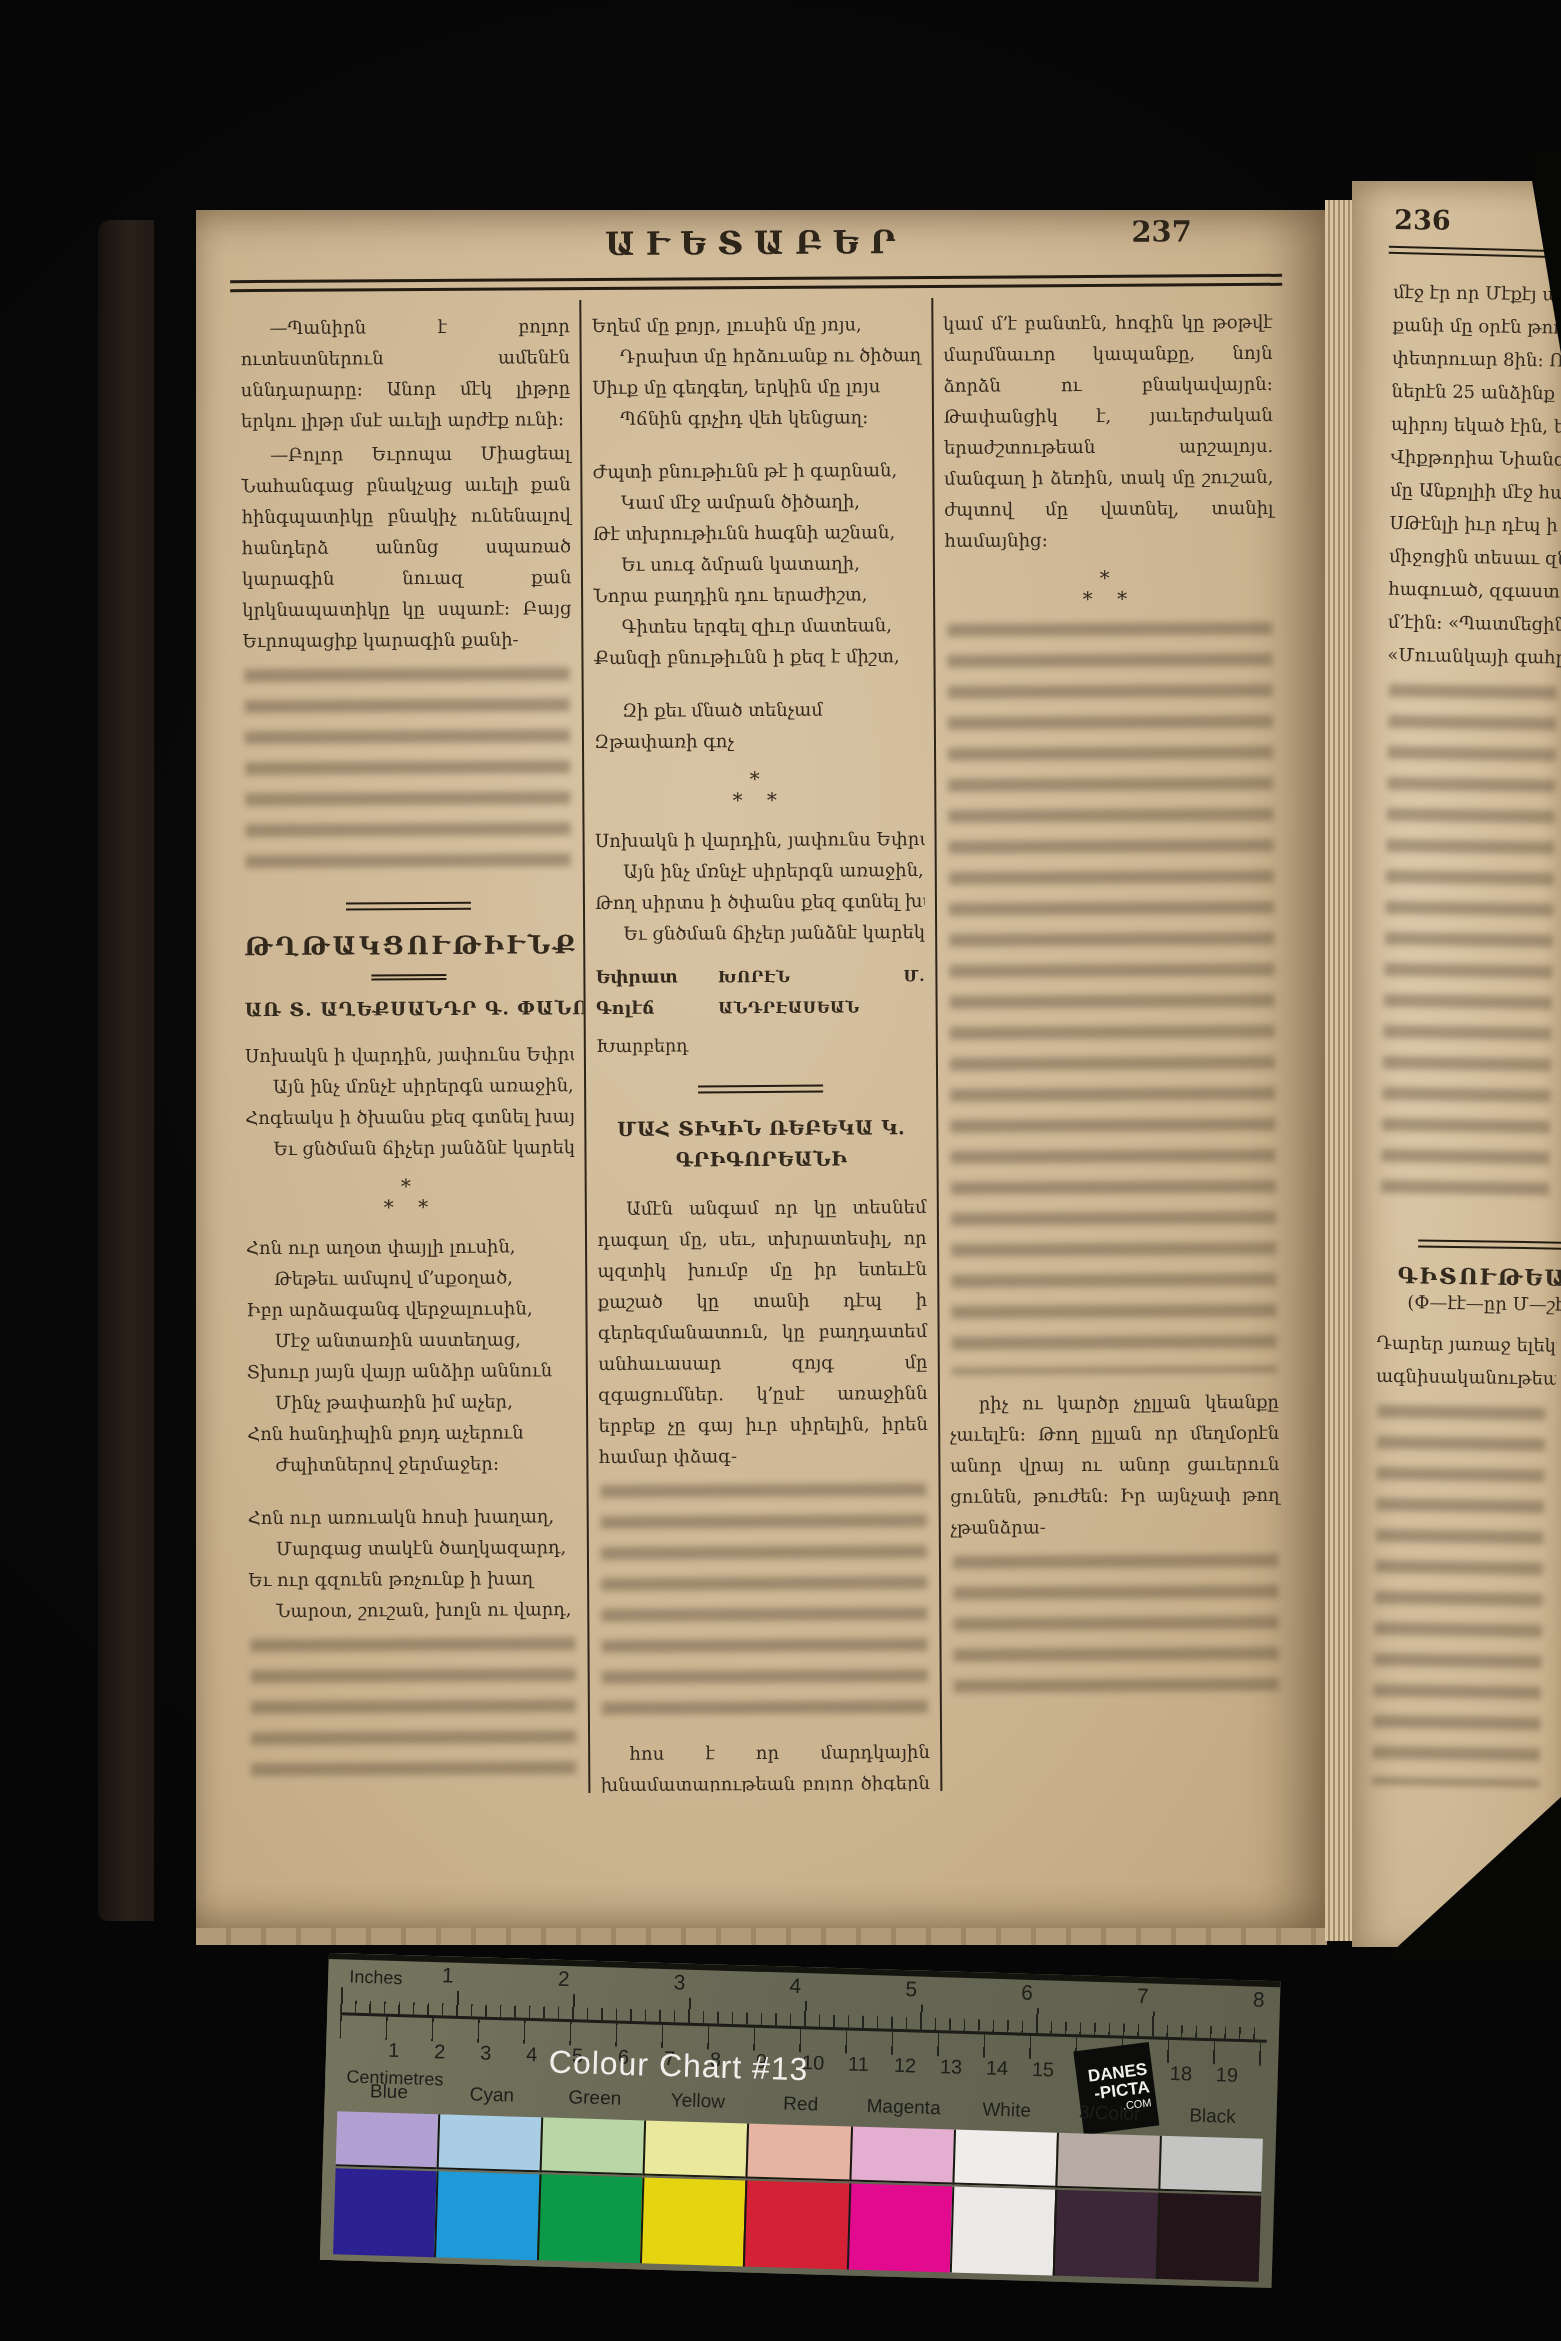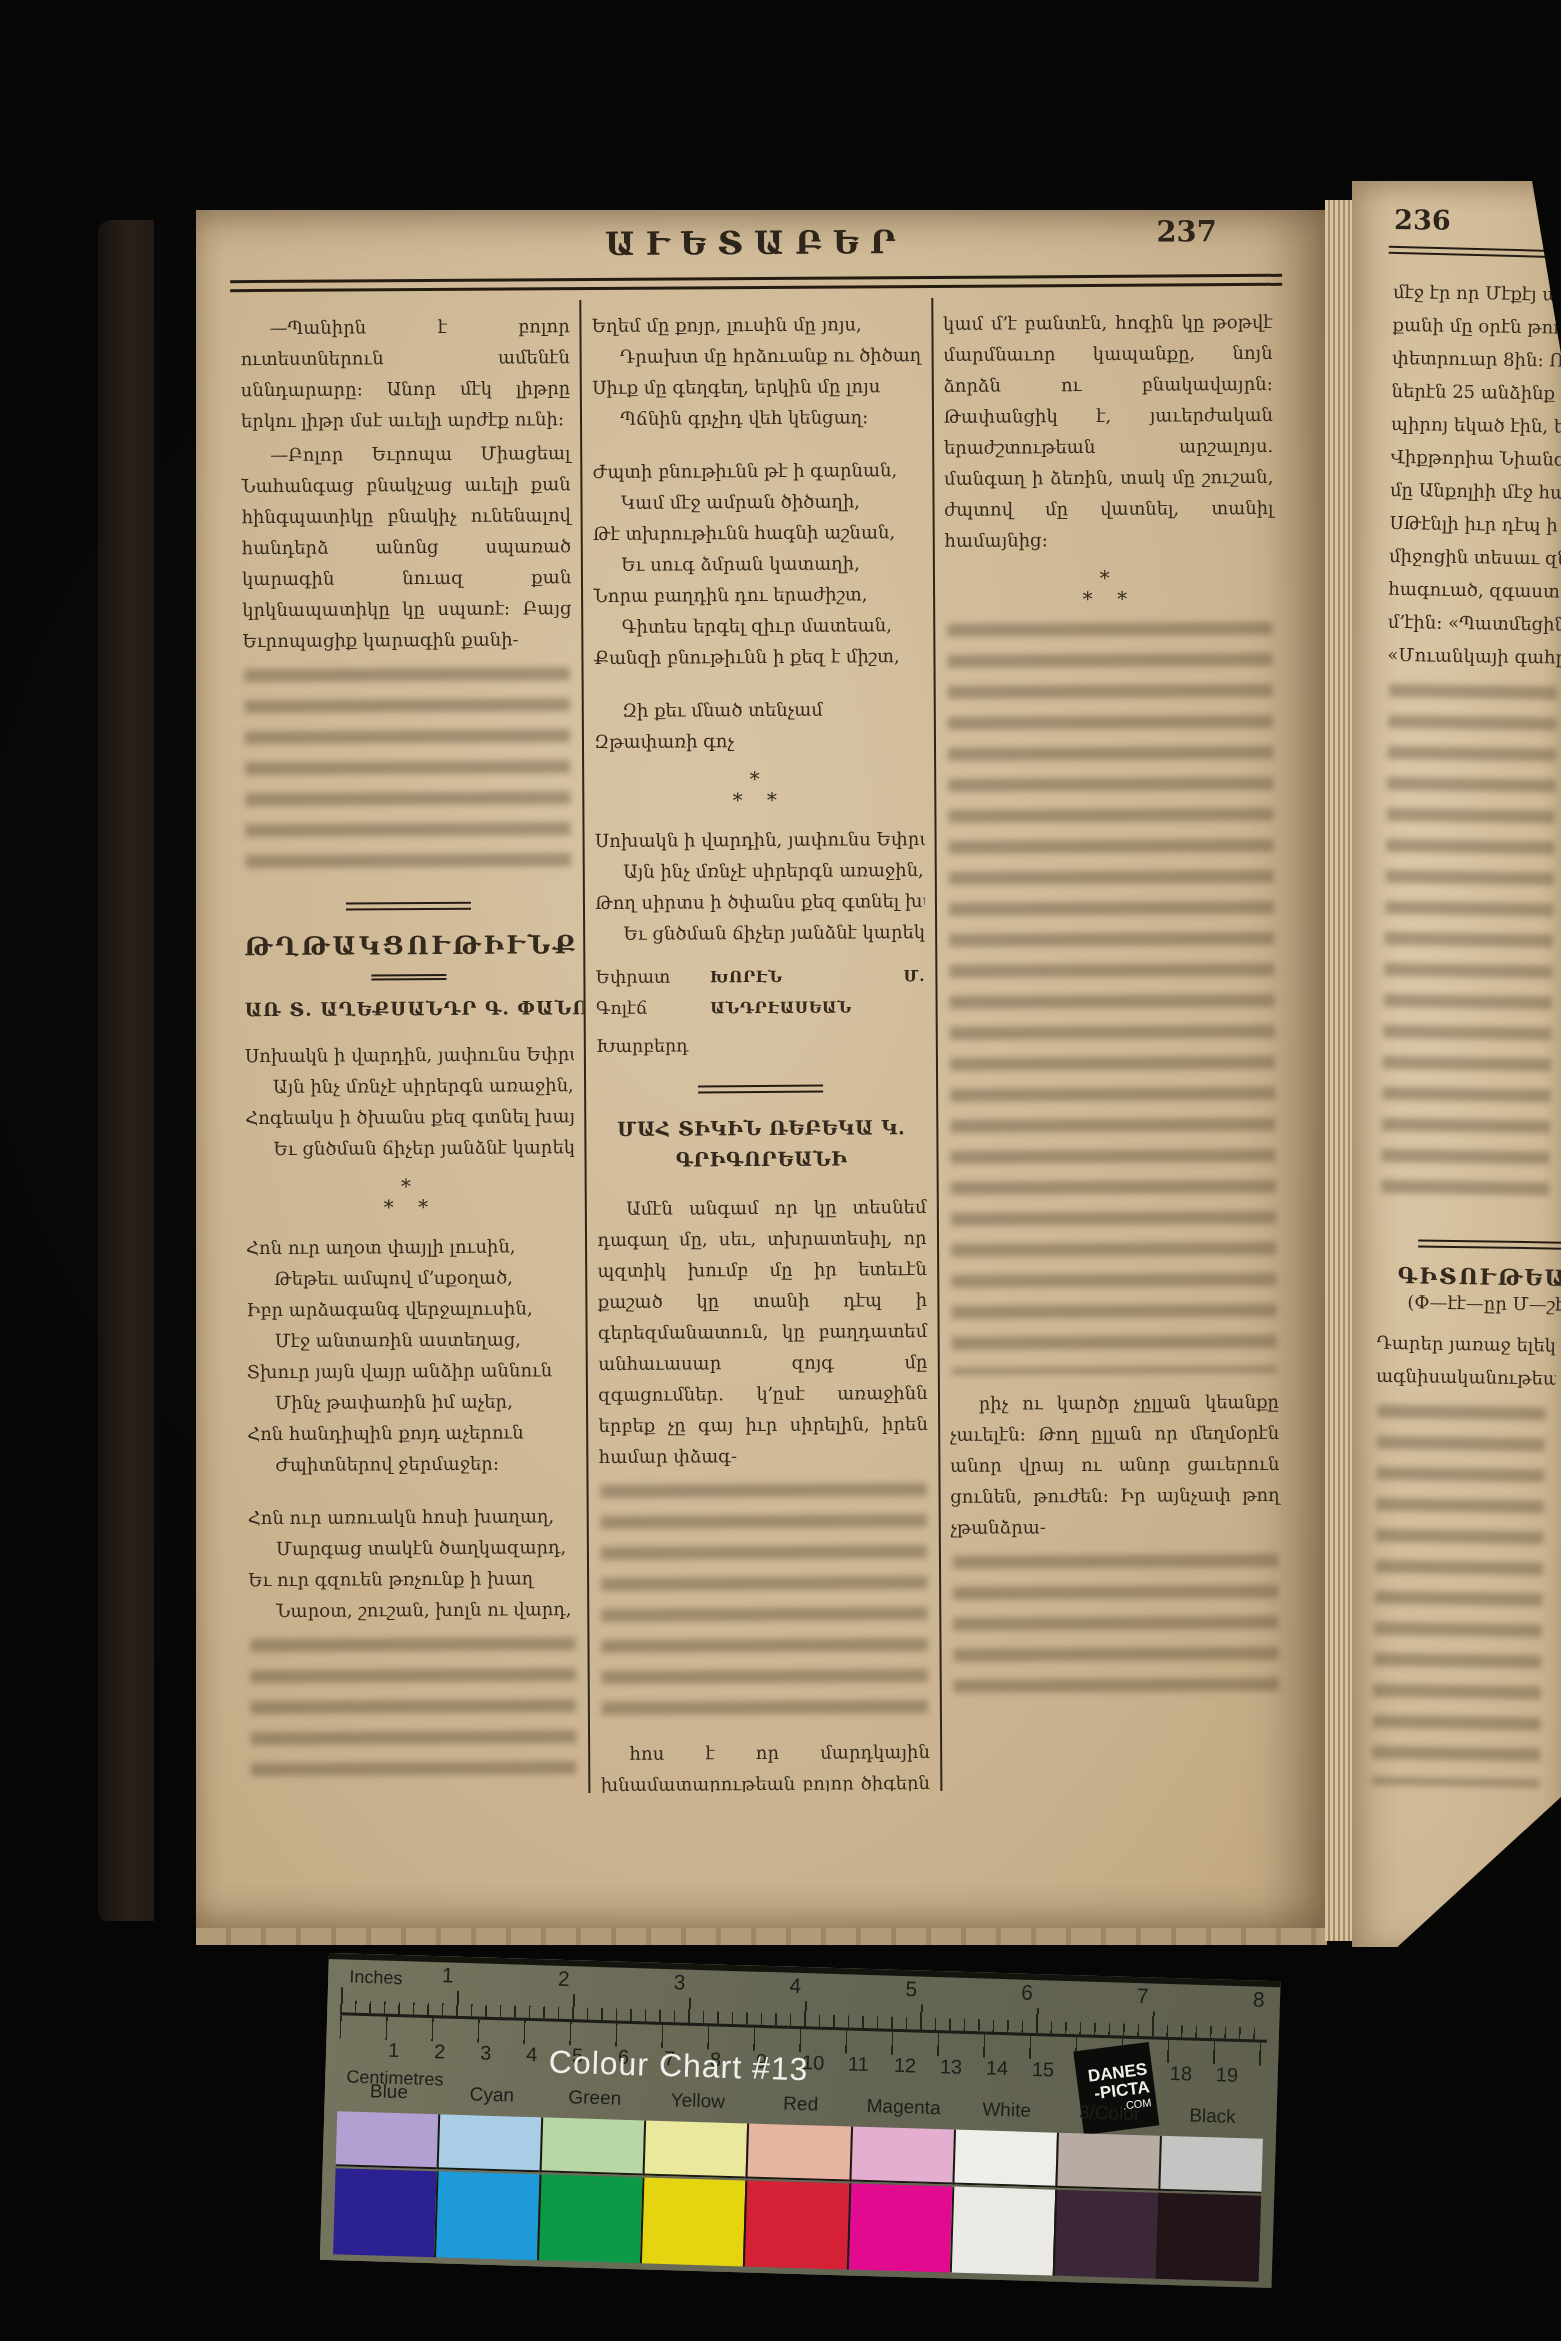--- a/index.html
+++ b/index.html
@@ -23,37 +23,37 @@
     box-shadow:inset 15px 0 30px rgba(90,65,35,.30), inset 0 10px 20px rgba(90,65,35,.2);}
   .page-right-inner{position:absolute;inset:0;padding:24px 0 0 29px;transform:rotate(0.9deg);}
   .corner-black-tr{position:absolute;left:1484px;top:150px;width:78px;height:210px;background:#070706;
     clip-path:polygon(55% 0,100% 0,100% 100%);}
   .corner-black-br{position:absolute;left:1381px;top:1797px;width:180px;height:165px;background:#070706;
     clip-path:polygon(100% 0,100% 100%,0 100%);}
 
   
   .ink{color:#33291d;font-family:"DejaVu Serif","DejaVu Sans",serif;}
   .masthead{ text-align:center;font-size:32px;font-weight:bold;letter-spacing:11px;color:#2d241a;}
-  .pgnum{position:absolute;right:105px;top:7px;font-size:29px;font-weight:bold;color:#2d241a;}
+  .pgnum{position:absolute;right:130px;top:7px;font-size:29px;font-weight:bold;color:#2d241a;}
   .head-rule{margin-top:15px;border-top:3px solid #241c12;border-bottom:3px solid #241c12;height:5.5px;}
   .cols{display:flex;margin-top:7px;height:1496px;overflow:hidden;}
   .col{flex:1 1 0;padding:13px 10px 0 10px;font-size:18px;line-height:31px;text-align:justify;overflow:hidden;}
   .vrule{flex:0 0 2px;background:#2e251a;margin-top:3px;}
   .para{margin:0 0 3px 0;text-indent:29px;}
   .pl{white-space:nowrap;overflow:hidden;}
   .pl.in{padding-left:28px;}
   .pl.gap{margin-top:22px;}
   .sep-double{width:125px;margin:24px auto 20px auto;border-top:2.5px solid #241c12;border-bottom:2.5px solid #241c12;height:4px;}
   .sep-short{width:75px;margin:13px auto;border-top:2px solid #241c12;border-bottom:2px solid #241c12;height:2.5px;}
   .sec-head{text-align:center;font-size:25px;font-weight:bold;letter-spacing:3px;white-space:nowrap;}
   .sub-head{text-align:center;font-size:18.5px;font-weight:bold;letter-spacing:1px;white-space:nowrap;margin:5px 0 15px 0;}
   .art-head{text-align:center;font-size:19.5px;font-weight:bold;letter-spacing:0.5px;margin:7px 0 17px 0;text-indent:0;}
   .starsep{text-align:center;font-size:20px;line-height:21px;margin:13px 0;letter-spacing:9px;}
   .sigrow{display:flex;justify-content:space-between;align-items:baseline;margin-top:13px;}
-  .sig-left{font-size:17.5px;}
+  .sig-left{font-size:17.5px;font-weight:bold;}
   .sig-right{font-size:15.5px;font-weight:bold;letter-spacing:0.5px;}
   .sig-city{font-size:17.5px;margin-top:7px;}
   .ghost{margin:13px 2px;border-radius:2px;filter:blur(3px);opacity:.55;
     background:repeating-linear-gradient(180deg, rgba(64,50,34,.62) 0 13px, rgba(64,50,34,0) 13px 31px);}
   .rp-line{font-size:18px;line-height:33px;white-space:nowrap;overflow:hidden;}
   .rp-rule{width:210px;margin:12px 0 20px -5px;border-top:2.5px solid #241c12;border-bottom:2.5px solid #241c12;height:4px;transform:rotate(0.6deg);}
   .rp-num{font-size:27px;font-weight:bold;color:#2d241a;margin-bottom:3px;}
   .rp-head{font-size:22px;font-weight:bold;letter-spacing:2px;white-space:nowrap;margin:15px 0 3px 20px;}
   .rp-subhead{font-size:18px;white-space:nowrap;margin:0 0 14px 30px;}
   .rp-toprule{width:215px;margin:30px 0 10px 40px;border-top:2.5px solid #241c12;border-bottom:2.5px solid #241c12;height:3.5px;}

